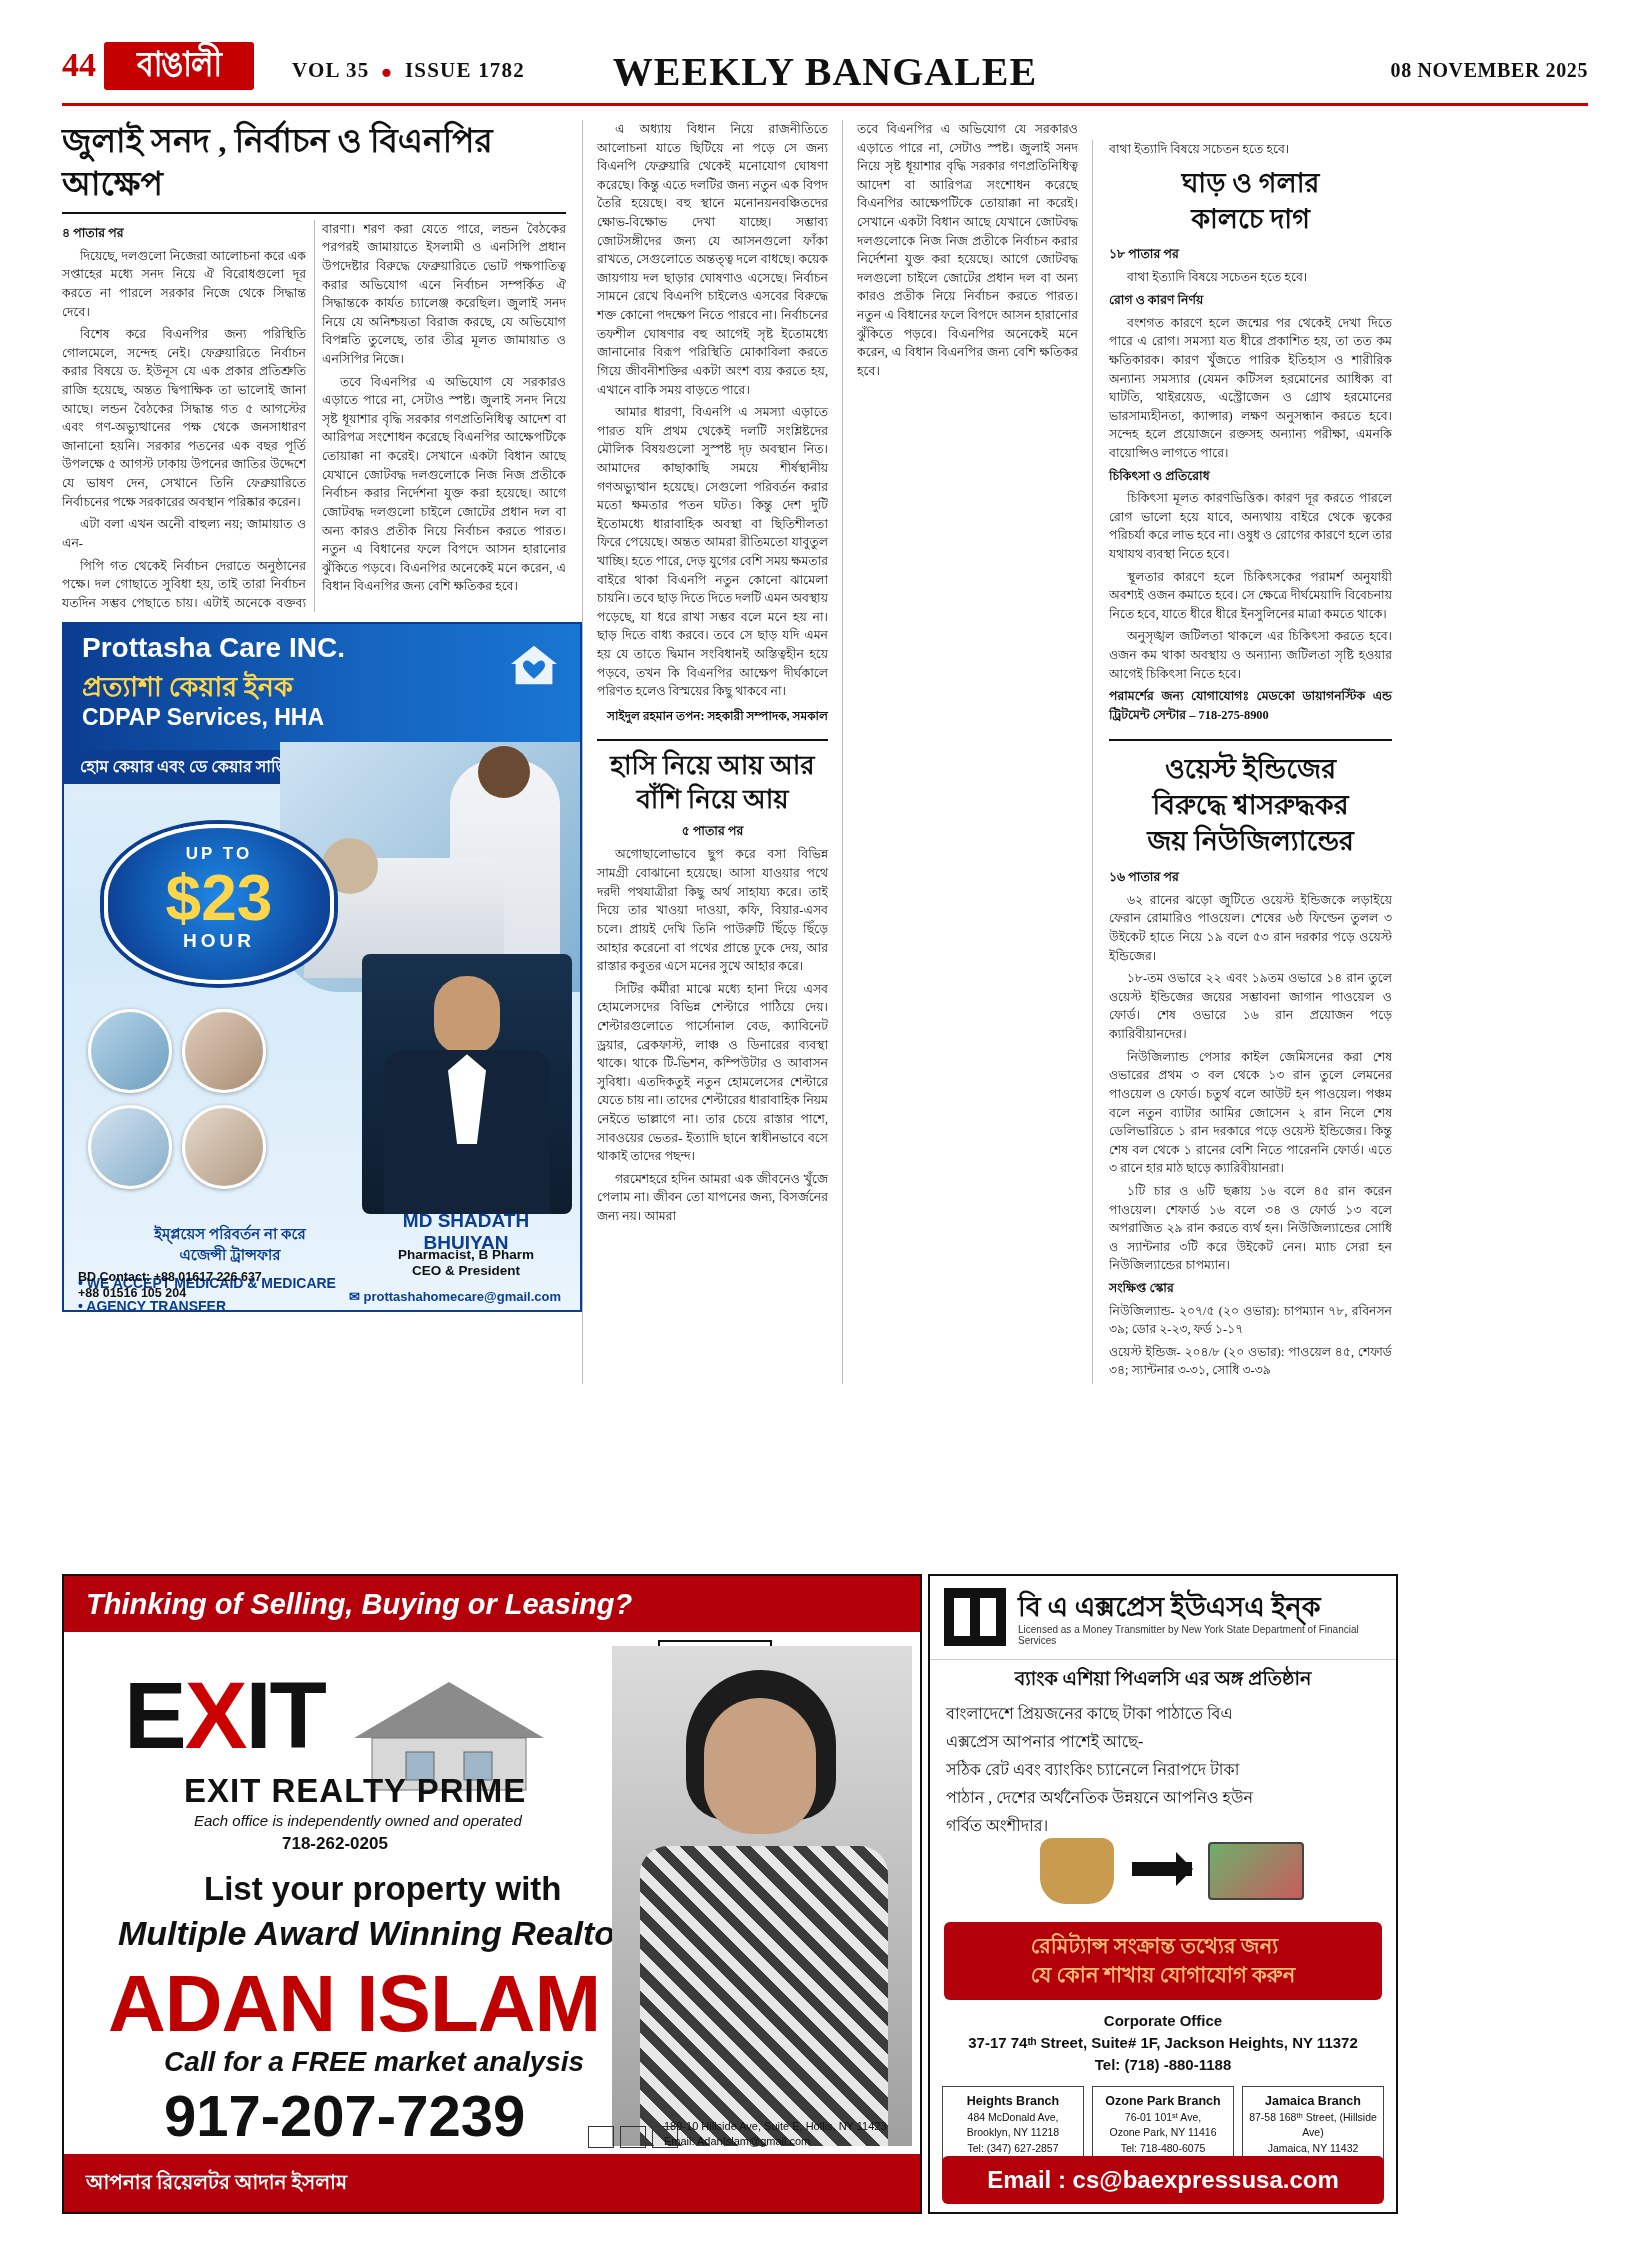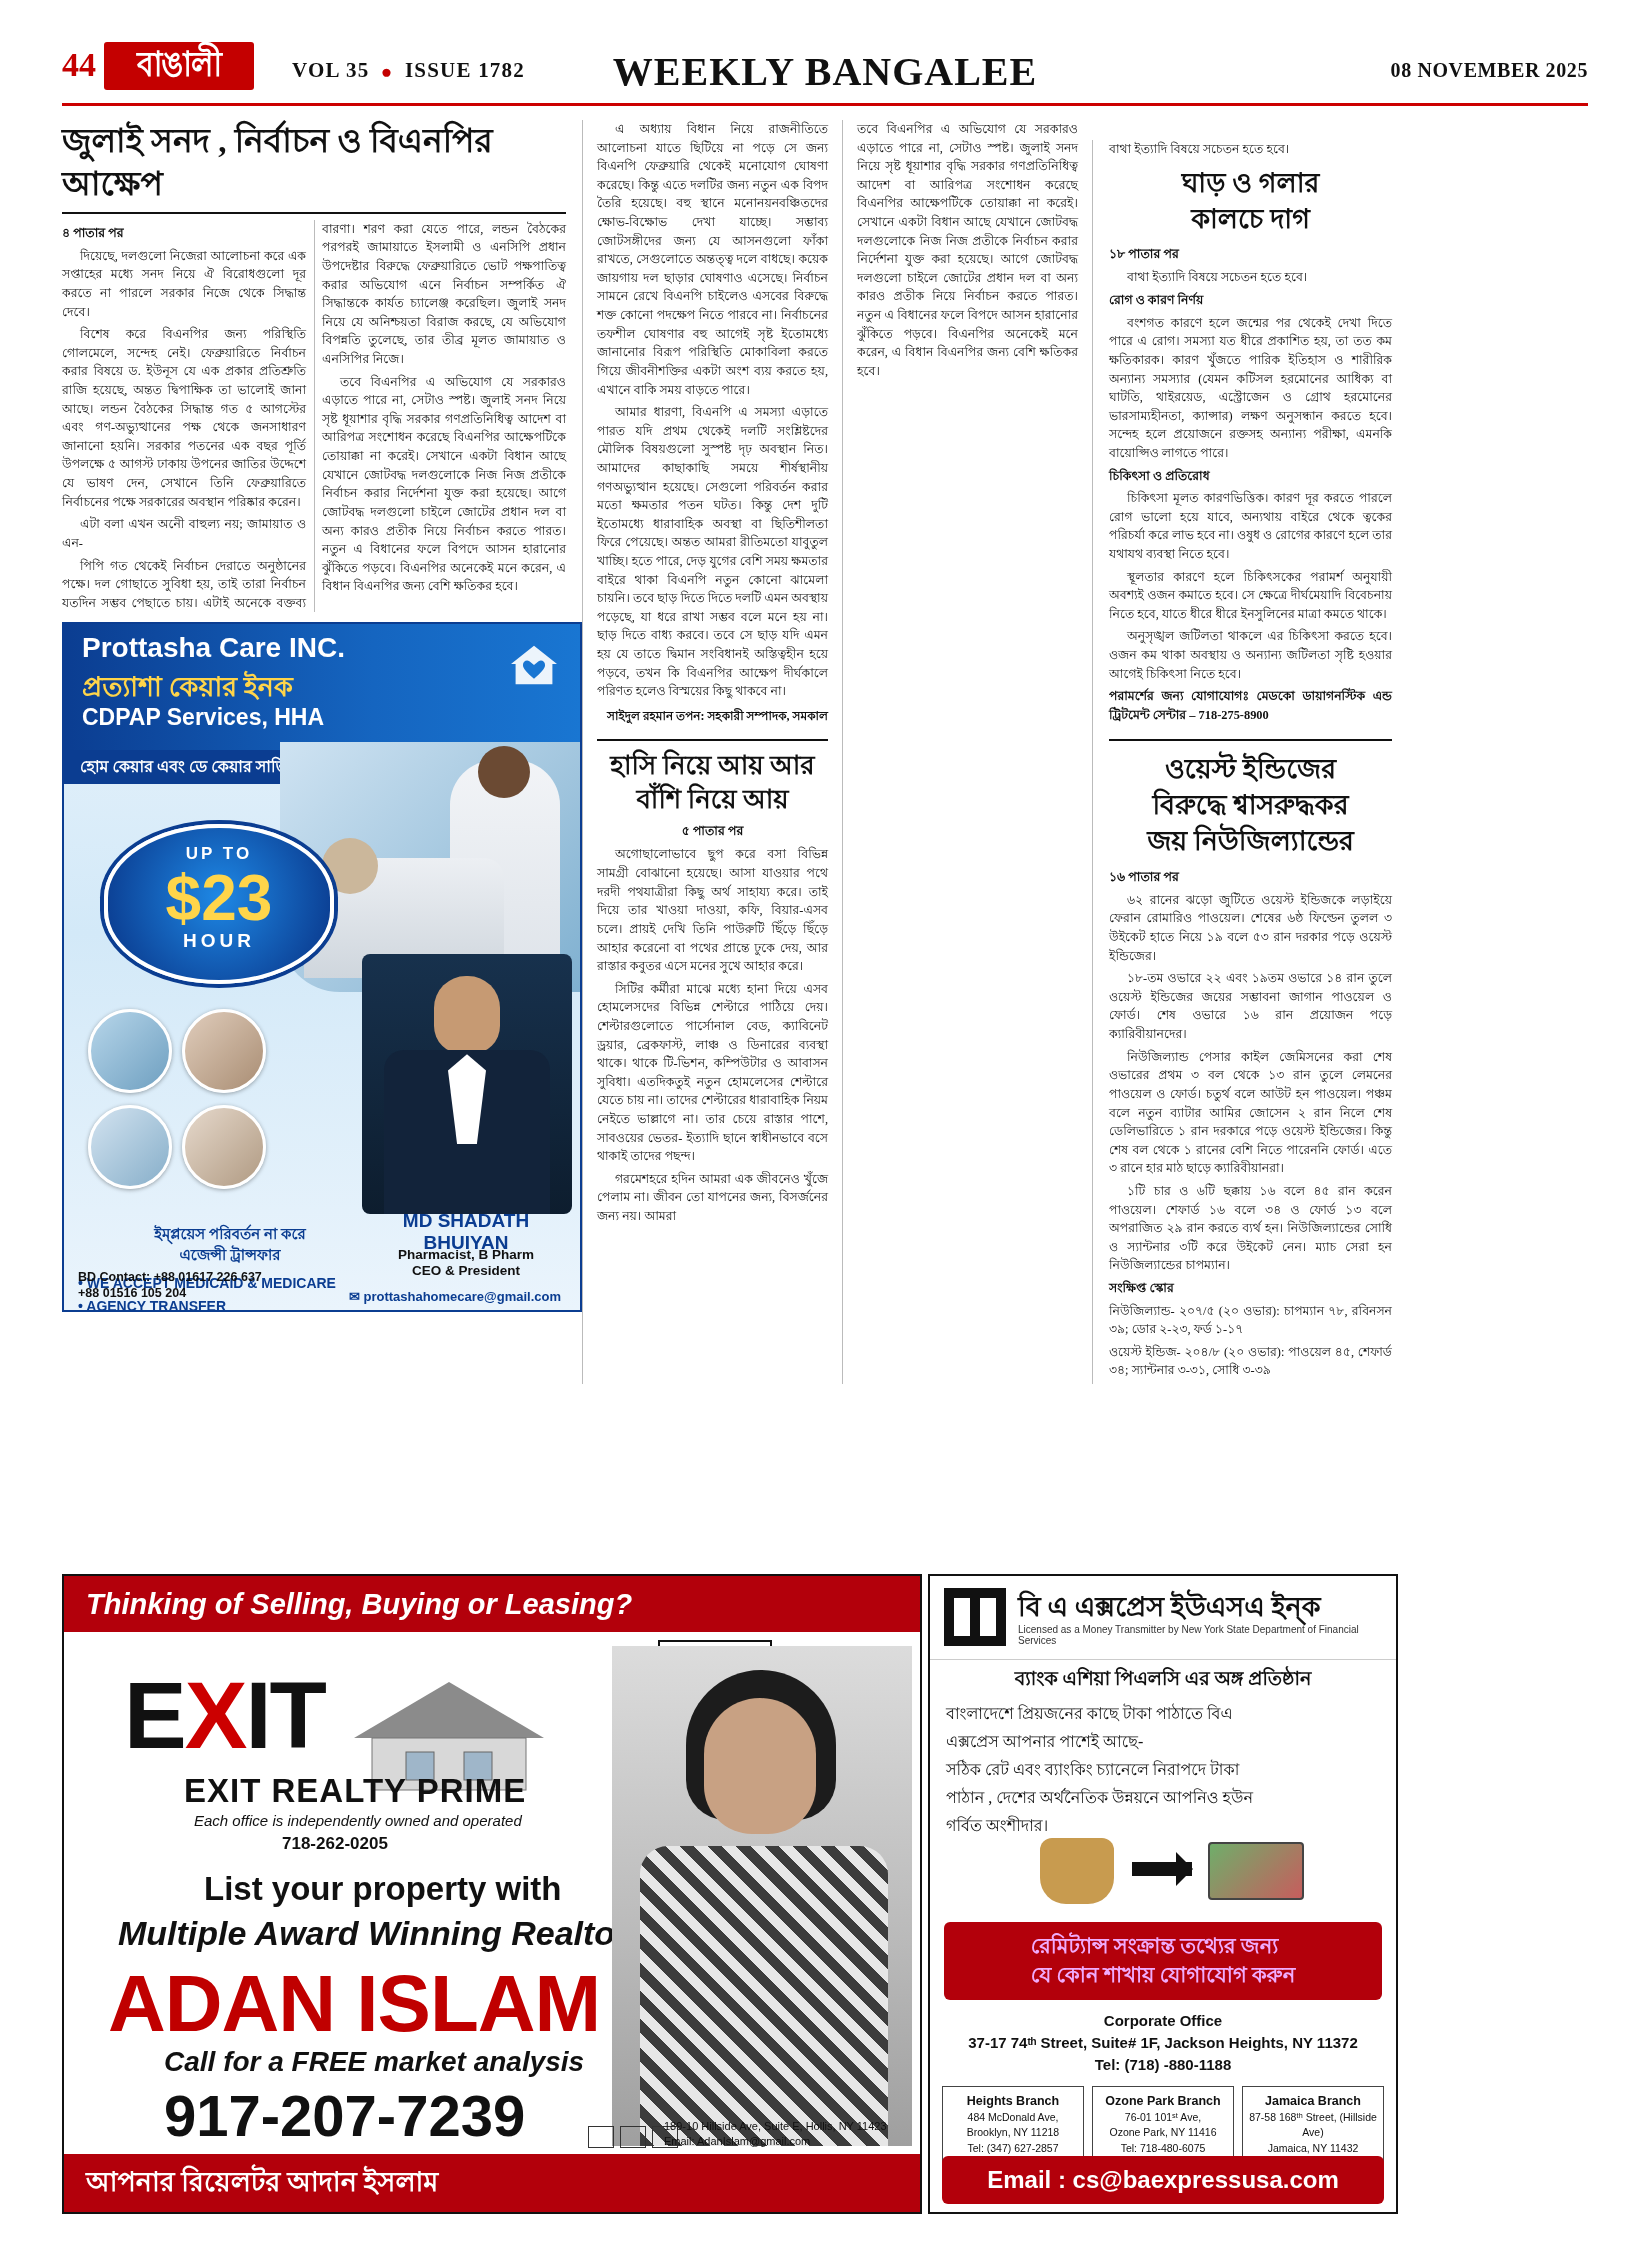--- a/index.html
+++ b/index.html
@@ -262,21 +262,21 @@
   .ad-exit .portrait .body2 {
     position:absolute; left:28px; top:200px; width:248px; height:300px;
     background:
       repeating-linear-gradient(45deg,#3c3c3c 0 10px,#e7e7e7 10px 20px);
     border-radius:28px 28px 0 0;
   }
   .ad-exit .bottombar {
     position:absolute; left:0; right:0; bottom:0; height:58px;
     background:#b3000b; color:#fff;
     display:flex; align-items:center; padding-left:22px;
-    font-size:27px; font-weight:bold; font-family:"Liberation Serif", serif;
+    font-size:20px; font-weight:bold; font-family:"Liberation Serif", serif;
   }
   .ad-exit .eho {
     position:absolute; left:600px; bottom:64px; font-size:11px; color:#111; line-height:1.3;
   }
   .ad-exit .eho-icons {
     position:absolute; left:524px; bottom:64px; display:flex; gap:6px;
   }
   .ad-exit .eho-icons div { width:26px; height:22px; border:1px solid #333; }
 
   
@@ -326,21 +326,21 @@
     content:""; position:absolute; right:-18px; top:-10px;
     border:17px solid transparent; border-left-color:#111;
   }
   .ad-ba .money .cash {
     position:absolute; left:278px; top:14px; width:96px; height:58px;
     background:linear-gradient(135deg,#6fae6a,#c75d5d);
     border:2px solid #444; border-radius:4px;
   }
   .ad-ba .redbar {
     position:absolute; left:14px; right:14px; top:346px; height:78px;
-    background:#b3000b; color:#f0abfc; border-radius:6px;
+    background:#b3000b; color:#fdba74; border-radius:6px;
     display:flex; flex-direction:column; align-items:center; justify-content:center;
     font-size:21px; font-weight:bold; line-height:1.4; font-family:"Liberation Serif", serif;
   }
   .ad-ba .corp {
     position:absolute; left:0; right:0; top:434px; text-align:center;
     font-size:15px; font-weight:bold; line-height:1.45;
   }
   .ad-ba .branches {
     position:absolute; left:12px; right:12px; top:510px;
     display:flex; gap:8px;

